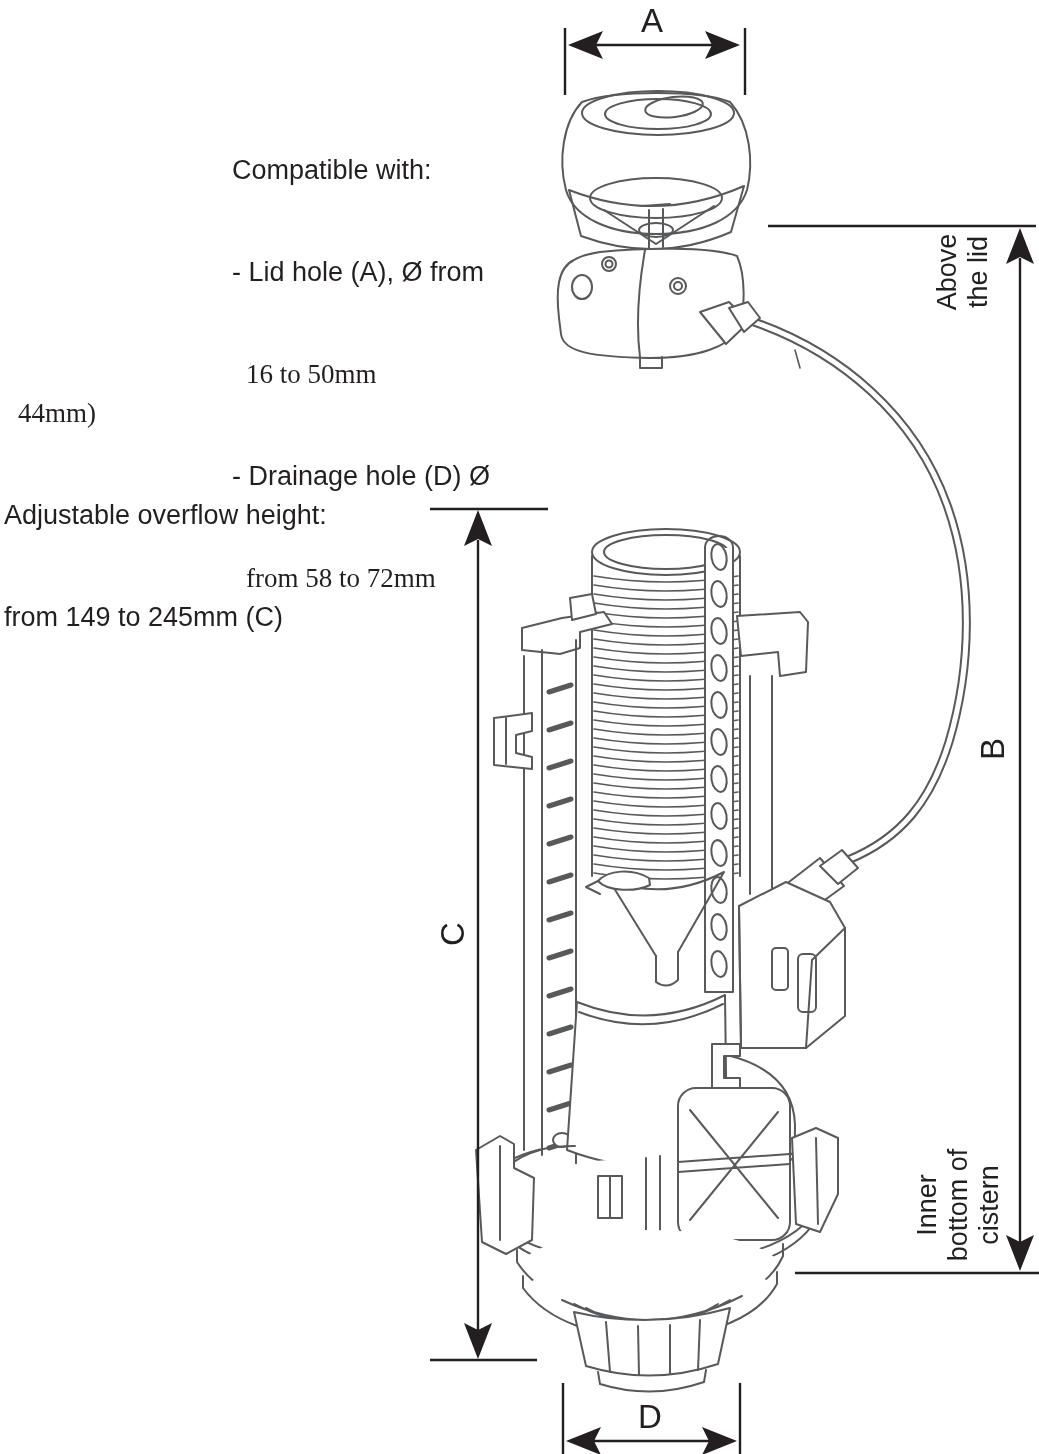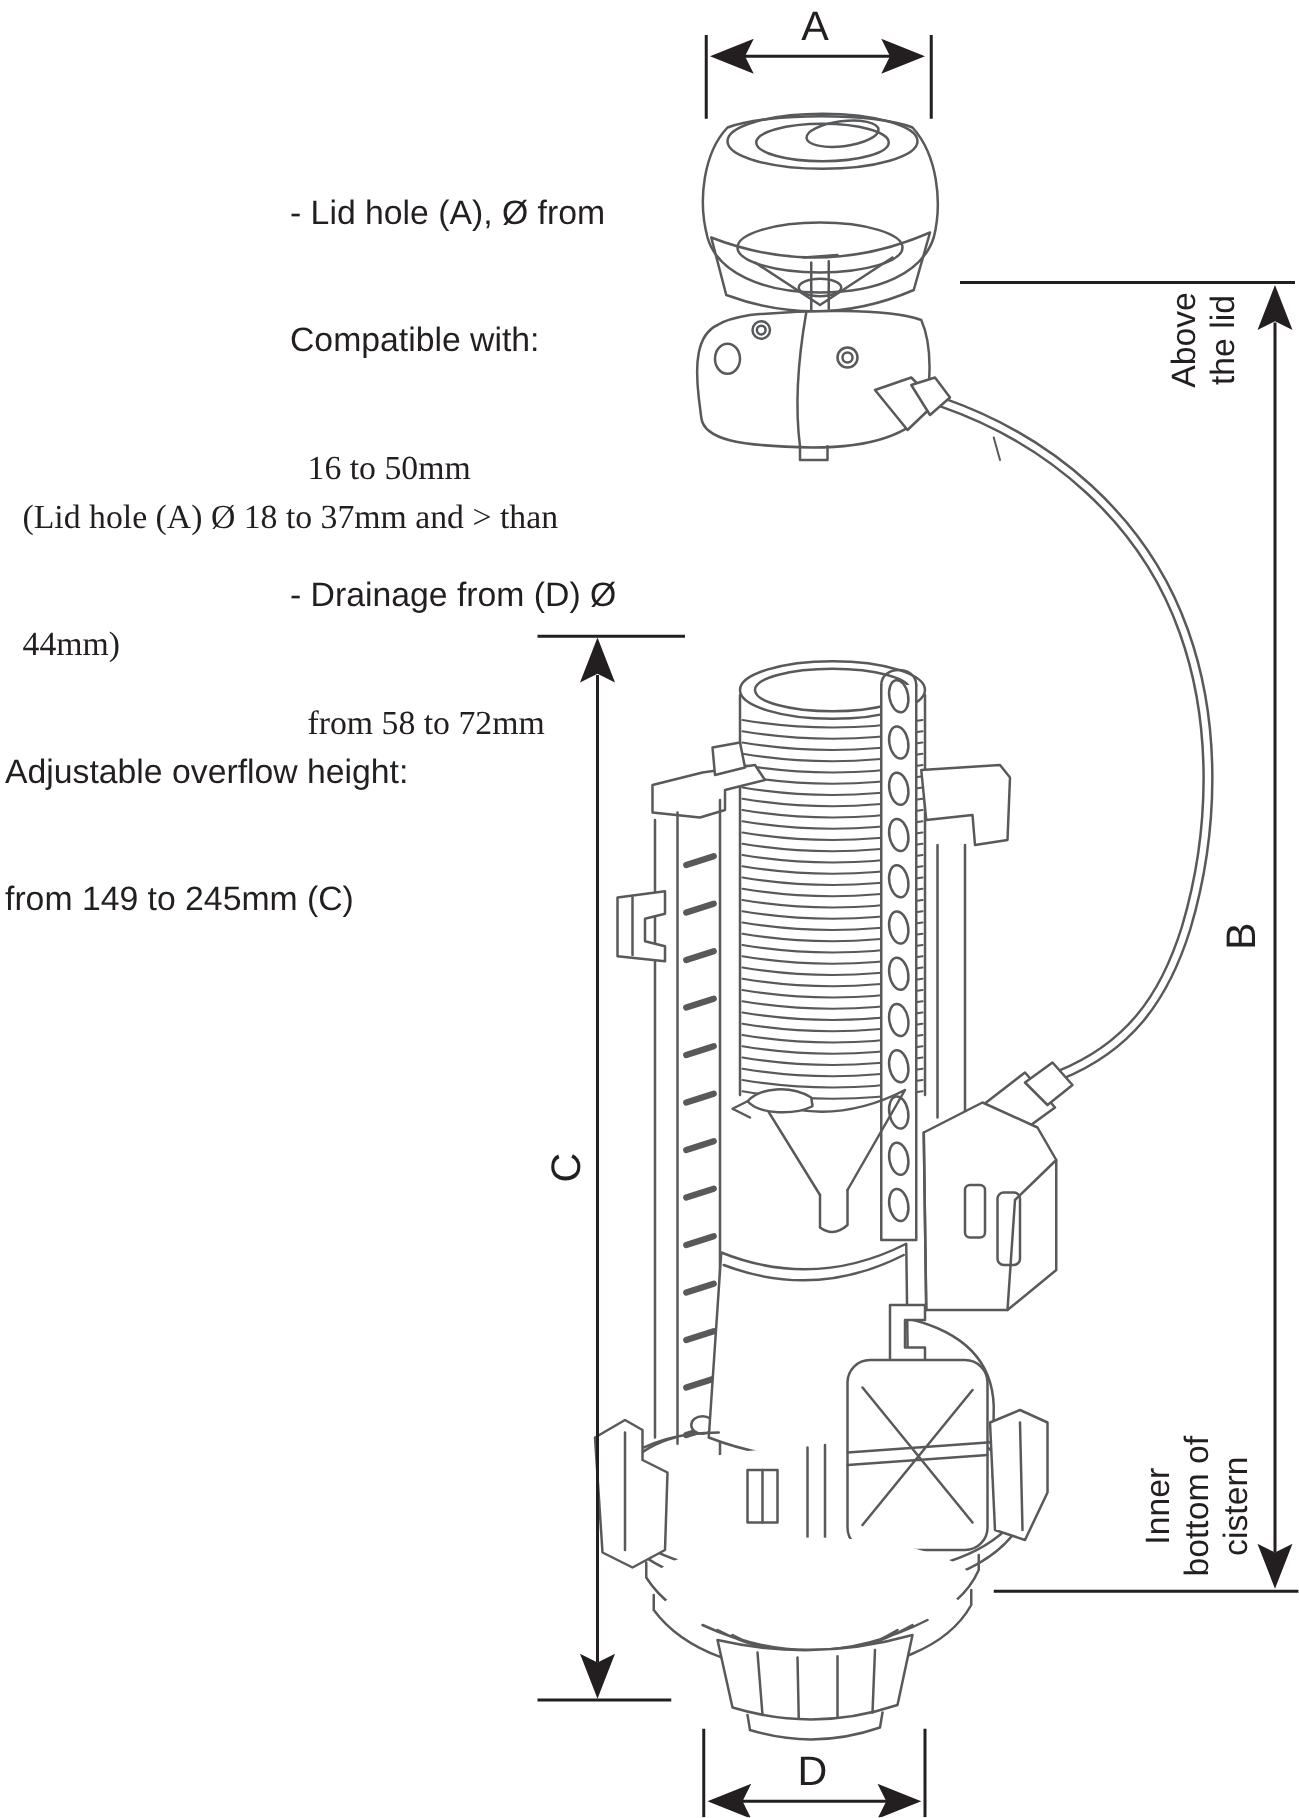--- a/index.html
+++ b/index.html
@@ -172,29 +172,28 @@
       <polygon points="1020,228 1006,264 1020,257 1034,264"></polygon>
       <polygon points="1020,1271 1006,1235 1020,1242 1034,1235"></polygon>
       <polygon points="478,510 464,546 478,539 492,546"></polygon>
       <polygon points="478,1359 464,1323 478,1330 492,1323"></polygon>
       <polygon points="566,1441 601,1427 594,1441 601,1455"></polygon>
       <polygon points="737,1441 702,1427 709,1441 702,1455"></polygon>
     </g>
   </svg>
 
   <div class="note" style="left:232px;top:85px;">
+    <div>Compatible with:</div>
     <div>- Lid hole (A), Ø from</div>
-    <div>Compatible with:</div>
     <div class="ind">16 to 50mm</div>
-    <div>- Drainage from (D) Ø</div>
+    <div>- Drainage hole (D) Ø</div>
     <div class="ind">from 58 to 72mm</div>
   </div>
 
   <div class="note" style="left:4px;top:328px;">
-    <div class="ind">(Lid hole (A) Ø 18 to 37mm and &gt; than</div>
     <div class="ind">44mm)</div>
     <div>Adjustable overflow height:</div>
     <div>from 149 to 245mm (C)</div>
   </div>
 
   <div class="dimlabel" style="left:641px;top:2px;">A</div>
   <div class="rotlabel" style="left:993px;top:749px;transform:translate(-50%,-50%) rotate(-90deg);">B</div>
   <div class="rotlabel" style="left:453px;top:934px;transform:translate(-50%,-50%) rotate(-90deg);">C</div>
   <div class="dimlabel" style="left:638px;top:1398px;">D</div>
 

